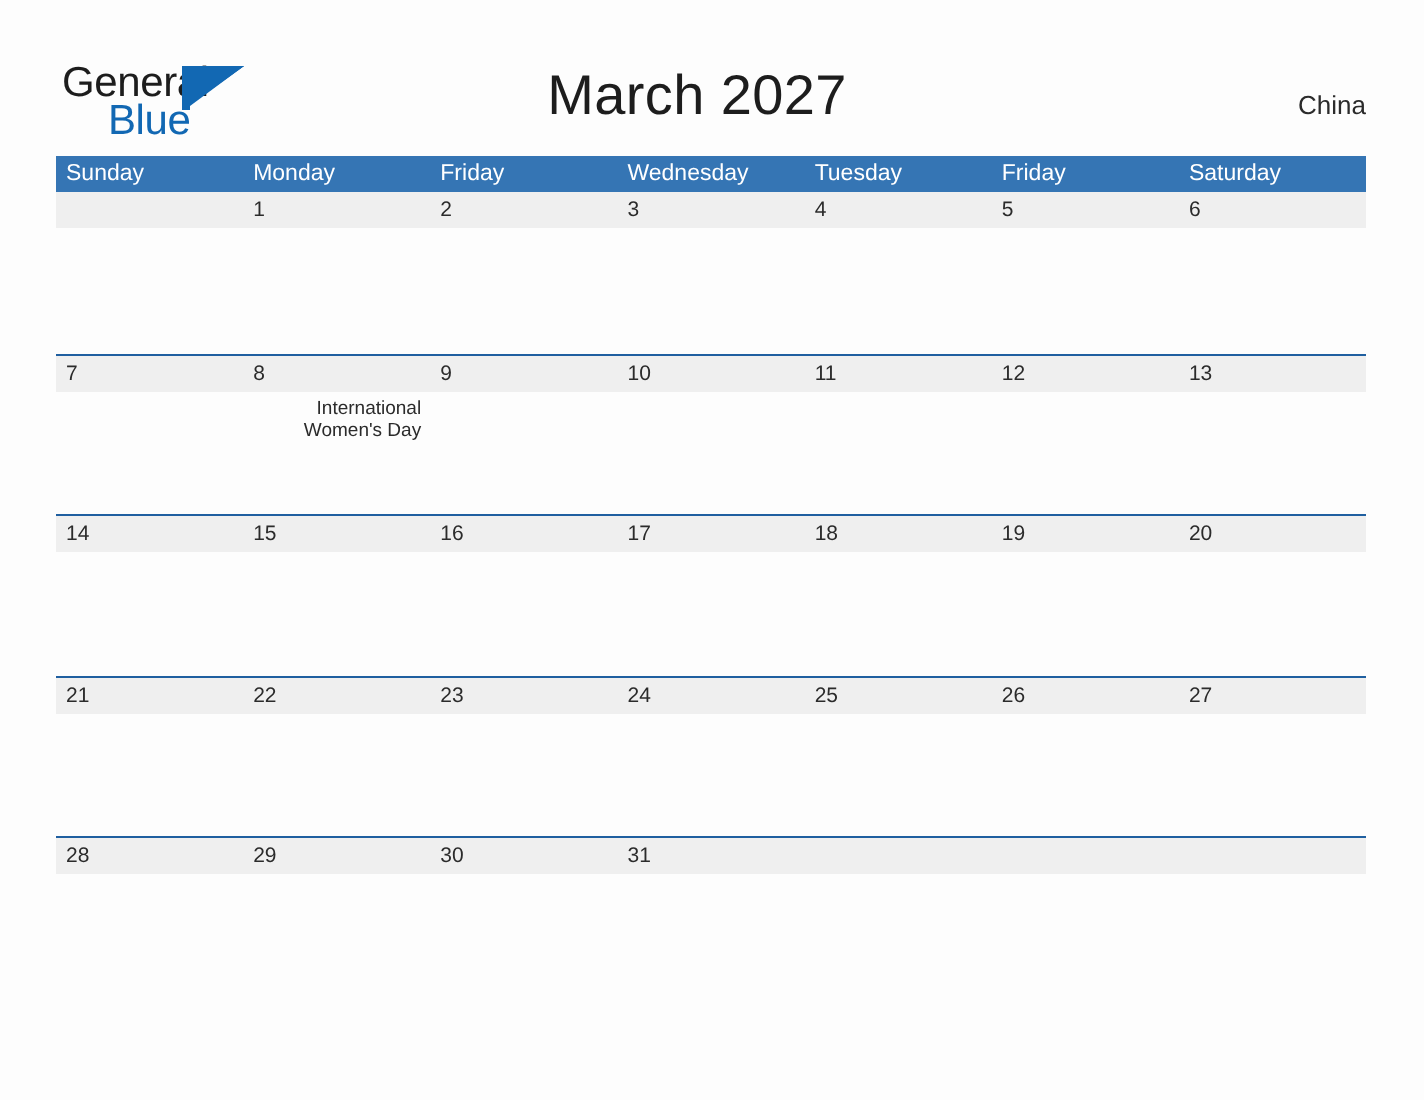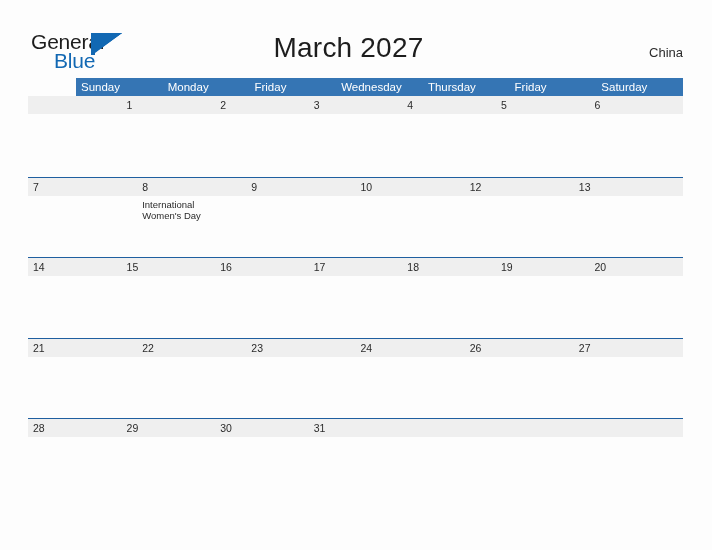--- a/index.html
+++ b/index.html
@@ -87,21 +87,20 @@
     position: absolute;
     left: 28px;
     top: 78px;
     width: 655px;
   }
 
   .weekday-header {
     display: flex;
     background: #3575b4;
     height: 18px;
-    margin-left: 48px;
   }
   .weekday-cell {
     flex: 1 1 0;
     color: #ffffff;
     font-size: 11.5px;
     line-height: 18px;
     padding-left: 5px;
     box-sizing: border-box;
     white-space: nowrap;
     overflow: hidden;
@@ -137,20 +136,21 @@
   }
   .day-number {
     display: block;
     font-size: 10.5px;
     line-height: 18px;
     color: #2b2b2b;
     height: 18px;
   }
   .day-events {
     padding-top: 3px;
+    text-align: right;
   }
   .event {
     font-size: 9.5px;
     line-height: 11.5px;
     color: #2b2b2b;
     max-width: 84px;
     word-wrap: break-word;
   }
   .empty-day .day-number {
     visibility: hidden;
@@ -177,21 +177,21 @@
   <div class="country-label">China</div>
 
 </div>
 
 <div class="calendar">
   <div class="weekday-header">
       <div class="weekday-cell">Sunday</div>
       <div class="weekday-cell">Monday</div>
       <div class="weekday-cell">Friday</div>
       <div class="weekday-cell">Wednesday</div>
-      <div class="weekday-cell">Thursday</div>
+      <div class="weekday-cell">Tuesday</div>
       <div class="weekday-cell">Friday</div>
       <div class="weekday-cell">Saturday</div>
     </div>
   <div class="weeks-container">
       <div class="week-row">
         <div class="band"></div>
         <div class="week-cells">
           <div class="day-cell empty-day">
             <span class="day-number"></span>
           </div>
@@ -227,20 +227,23 @@
               <div class="event">International Women's Day</div>
             </div>
           </div>
           <div class="day-cell">
             <span class="day-number">9</span>
           </div>
           <div class="day-cell">
             <span class="day-number">10</span>
           </div>
           <div class="day-cell">
+            <span class="day-number">11</span>
+          </div>
+          <div class="day-cell">
             <span class="day-number">12</span>
           </div>
           <div class="day-cell">
             <span class="day-number">13</span>
           </div>
         </div>
       </div>
       <div class="week-row">
         <div class="band"></div>
         <div class="week-cells">
@@ -274,20 +277,23 @@
             <span class="day-number">21</span>
           </div>
           <div class="day-cell">
             <span class="day-number">22</span>
           </div>
           <div class="day-cell">
             <span class="day-number">23</span>
           </div>
           <div class="day-cell">
             <span class="day-number">24</span>
+          </div>
+          <div class="day-cell">
+            <span class="day-number">25</span>
           </div>
           <div class="day-cell">
             <span class="day-number">26</span>
           </div>
           <div class="day-cell">
             <span class="day-number">27</span>
           </div>
         </div>
       </div>
       <div class="week-row">

